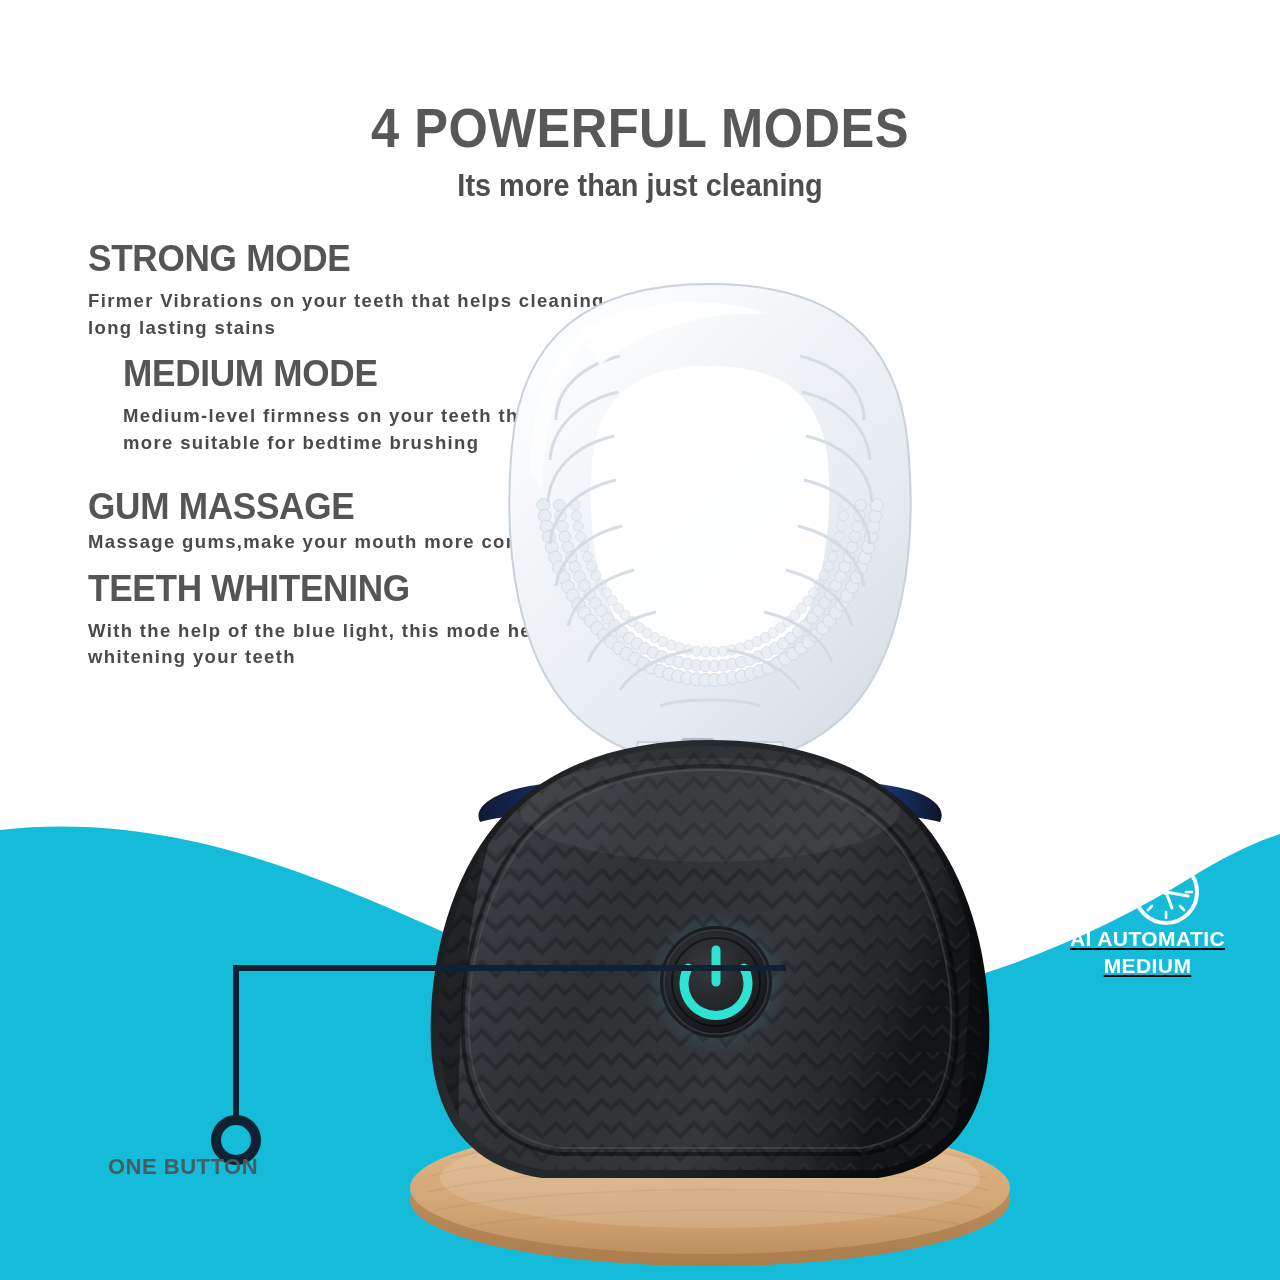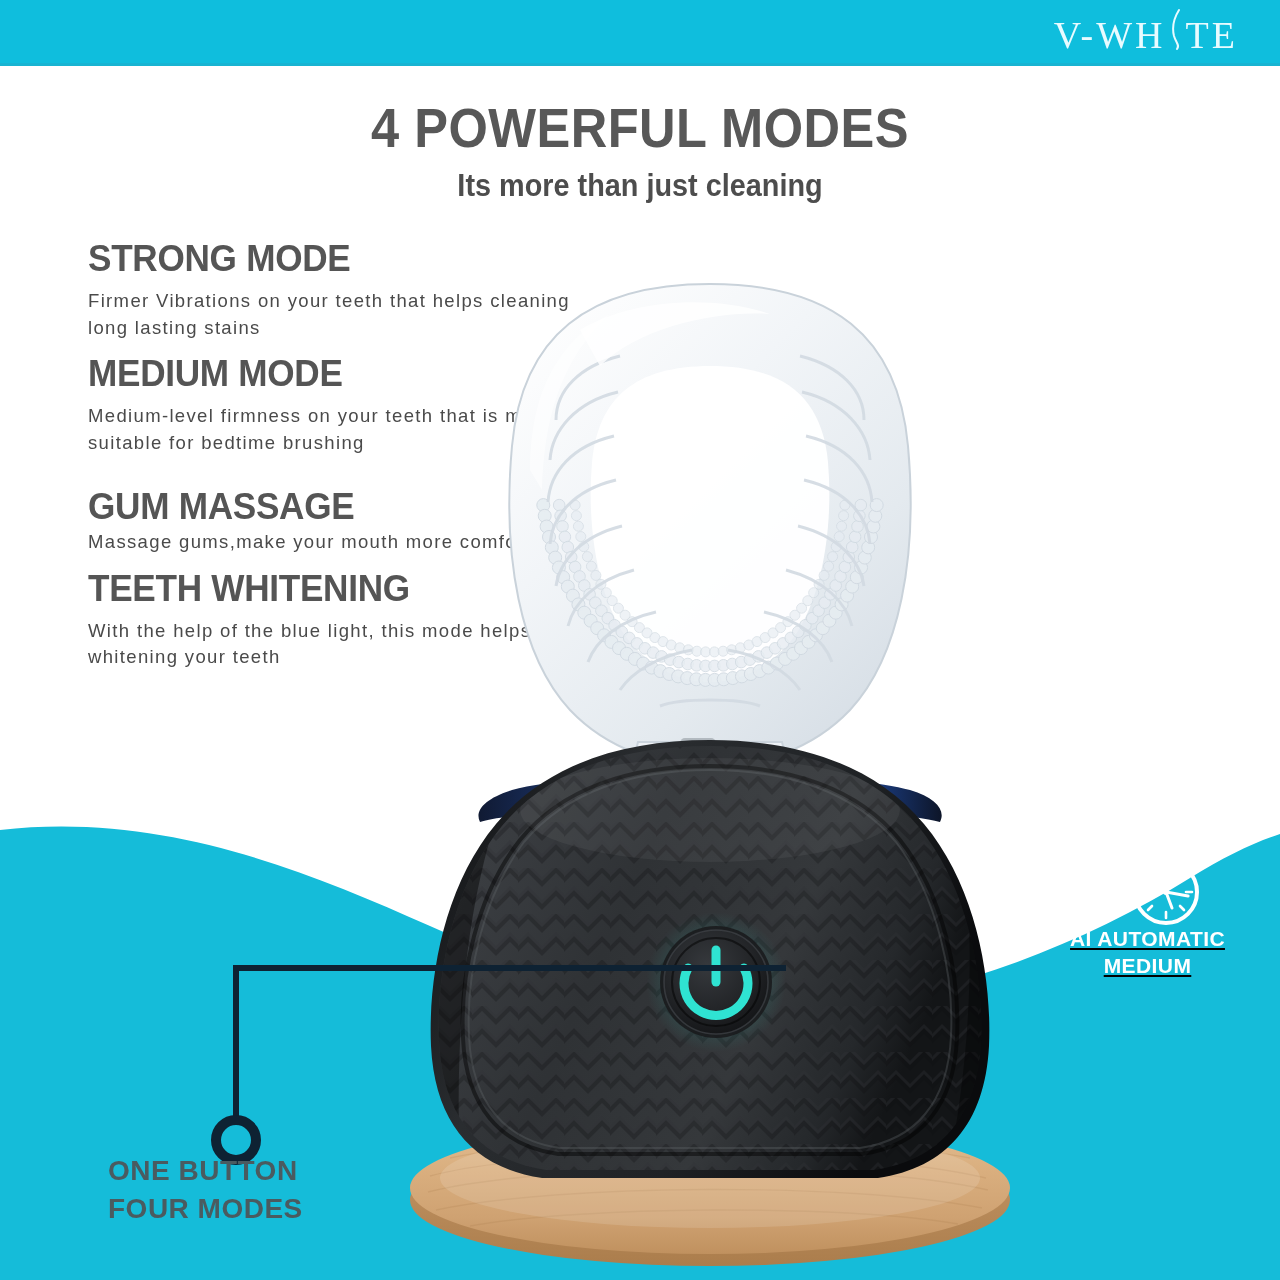--- a/index.html
+++ b/index.html
@@ -55,44 +55,44 @@
     font-size: 31px; font-weight: 700;
     color: #4d4d4d;
     transform: scaleX(0.93);
     transform-origin: 50% 50%;
   }
 
   
   .features { position: absolute; left: 88px; top: 238px; width: 530px; }
   .feature { margin-bottom: 40px; }
   .feature.f1 { margin-bottom: 12px; }
-  .feature.f2 { margin-bottom: 30px; }
+  .feature.f2 { margin-bottom: 30px; margin-left: 35px; }
   .feature.f3 { margin-bottom: 12px; }
   .feat-title {
     font-size: 37px; font-weight: 700; color: #555555;
     letter-spacing: -0.3px;
     transform: scaleX(0.95); transform-origin: 0 50%;
     line-height: 1.12;
     white-space: nowrap;
   }
   .feat-body {
-    font-size: 18.5px; font-weight: 400; color: #4a4a4a;
+    font-size: 18.5px; font-weight: 700; color: #4a4a4a;
     letter-spacing: 1.35px; line-height: 1.42;
     margin-top: 9px; max-width: 520px;
   }
   .feature.f3 .feat-body { margin-top: 2px; }
 
   
   .wave { position: absolute; left: 0; top: 790px; width: 1280px; height: 490px; }
 
   
   .leader { position: absolute; left: 0; top: 780px; width: 1280px; height: 420px; }
   .callout {
     position: absolute; left: 108px; top: 1152px; width: 300px;
-    font-size: 28px; font-weight: 700; color: #4a5b60;
+    font-size: 22px; font-weight: 700; color: #4a5b60;
     line-height: 1.36; letter-spacing: 0.5px;
   }
   .callout .l2 { display:block; }
 
   
   .product { position: absolute; left: 380px; top: 270px; width: 660px; height: 1010px; }
 
   
   .badge {
     position: absolute; left: 1040px; top: 852px;
@@ -105,31 +105,20 @@
     line-height: 1.28; letter-spacing: 0.4px;
     position: relative; top: -4px;
   }
   .badge-text .l2 { display:block; }
 </style>
 </head>
 <body>
 
 <div id="page">
 
-  <div class="topbar">
-    <div class="brand">
-      <span>V-WH</span>
-      <span class="swash">
-        <svg width="20" height="42" viewBox="0 0 20 42">
-          <path d="M13 2 C8 10, 6 20, 8 28 C10 35, 14 37, 11 41" stroke="#e8fbff" stroke-width="2" fill="none" stroke-linecap="round"></path>
-        </svg>
-      </span>
-      <span>TE</span>
-    </div>
-  </div>
 
   <div class="headline">4 POWERFUL MODES</div>
   <div class="subhead">Its more than just cleaning</div>
 
   <div class="features">
     <div class="feature f1">
       <div class="feat-title">STRONG MODE</div>
       <div class="feat-body">Firmer Vibrations on your teeth that helps cleaning long lasting stains</div>
     </div>
     <div class="feature f2">
@@ -483,21 +472,20 @@
         <path d="M786,188 L236,188 L236,344" stroke="#0e2233" stroke-width="6" fill="none" stroke-linejoin="miter"></path>
       </g>
       <g>
         <circle cx="236" cy="360" r="20" fill="none" stroke="#0e2233" stroke-width="10"></circle>
       </g>
     </svg>
   </div>
 
   <div class="callout">
     <span>ONE BUTTON</span>
-    <span class="l2">FOUR MODES</span>
   </div>
 
   <div class="badge">
     <div class="badge-icon">
       <svg width="200" height="78" viewBox="0 0 200 78">
 
         <g stroke="#ffffff" stroke-width="3.4" stroke-linecap="round" opacity="0.95">
           <line x1="2" y1="20" x2="72" y2="20"></line>
           <line x1="10" y1="30" x2="68" y2="30"></line>
           <line x1="0" y1="40" x2="62" y2="40"></line>

